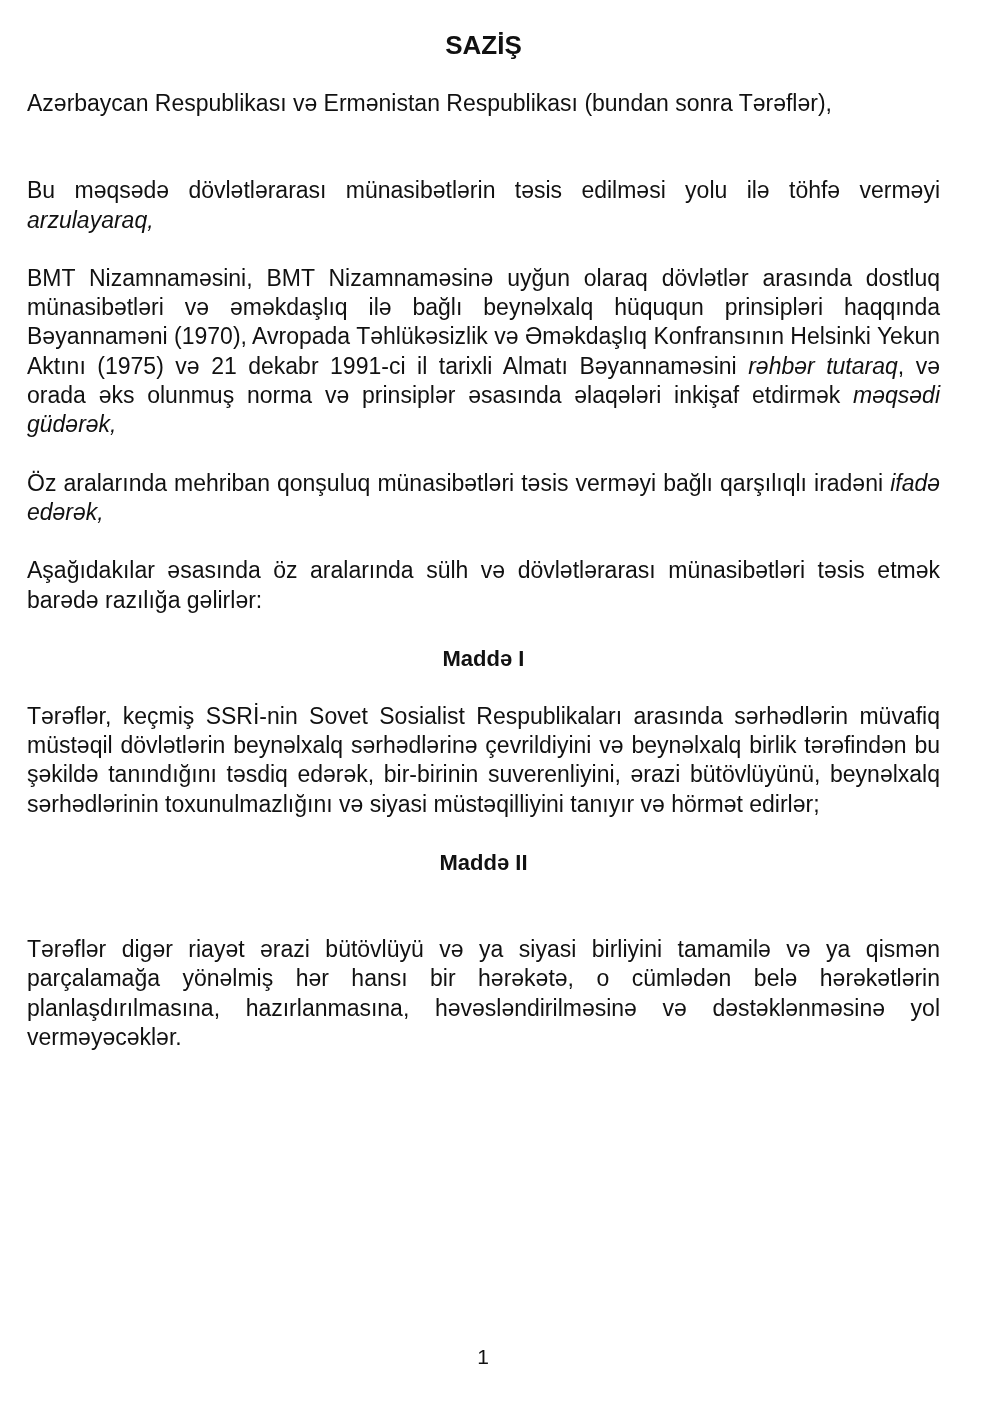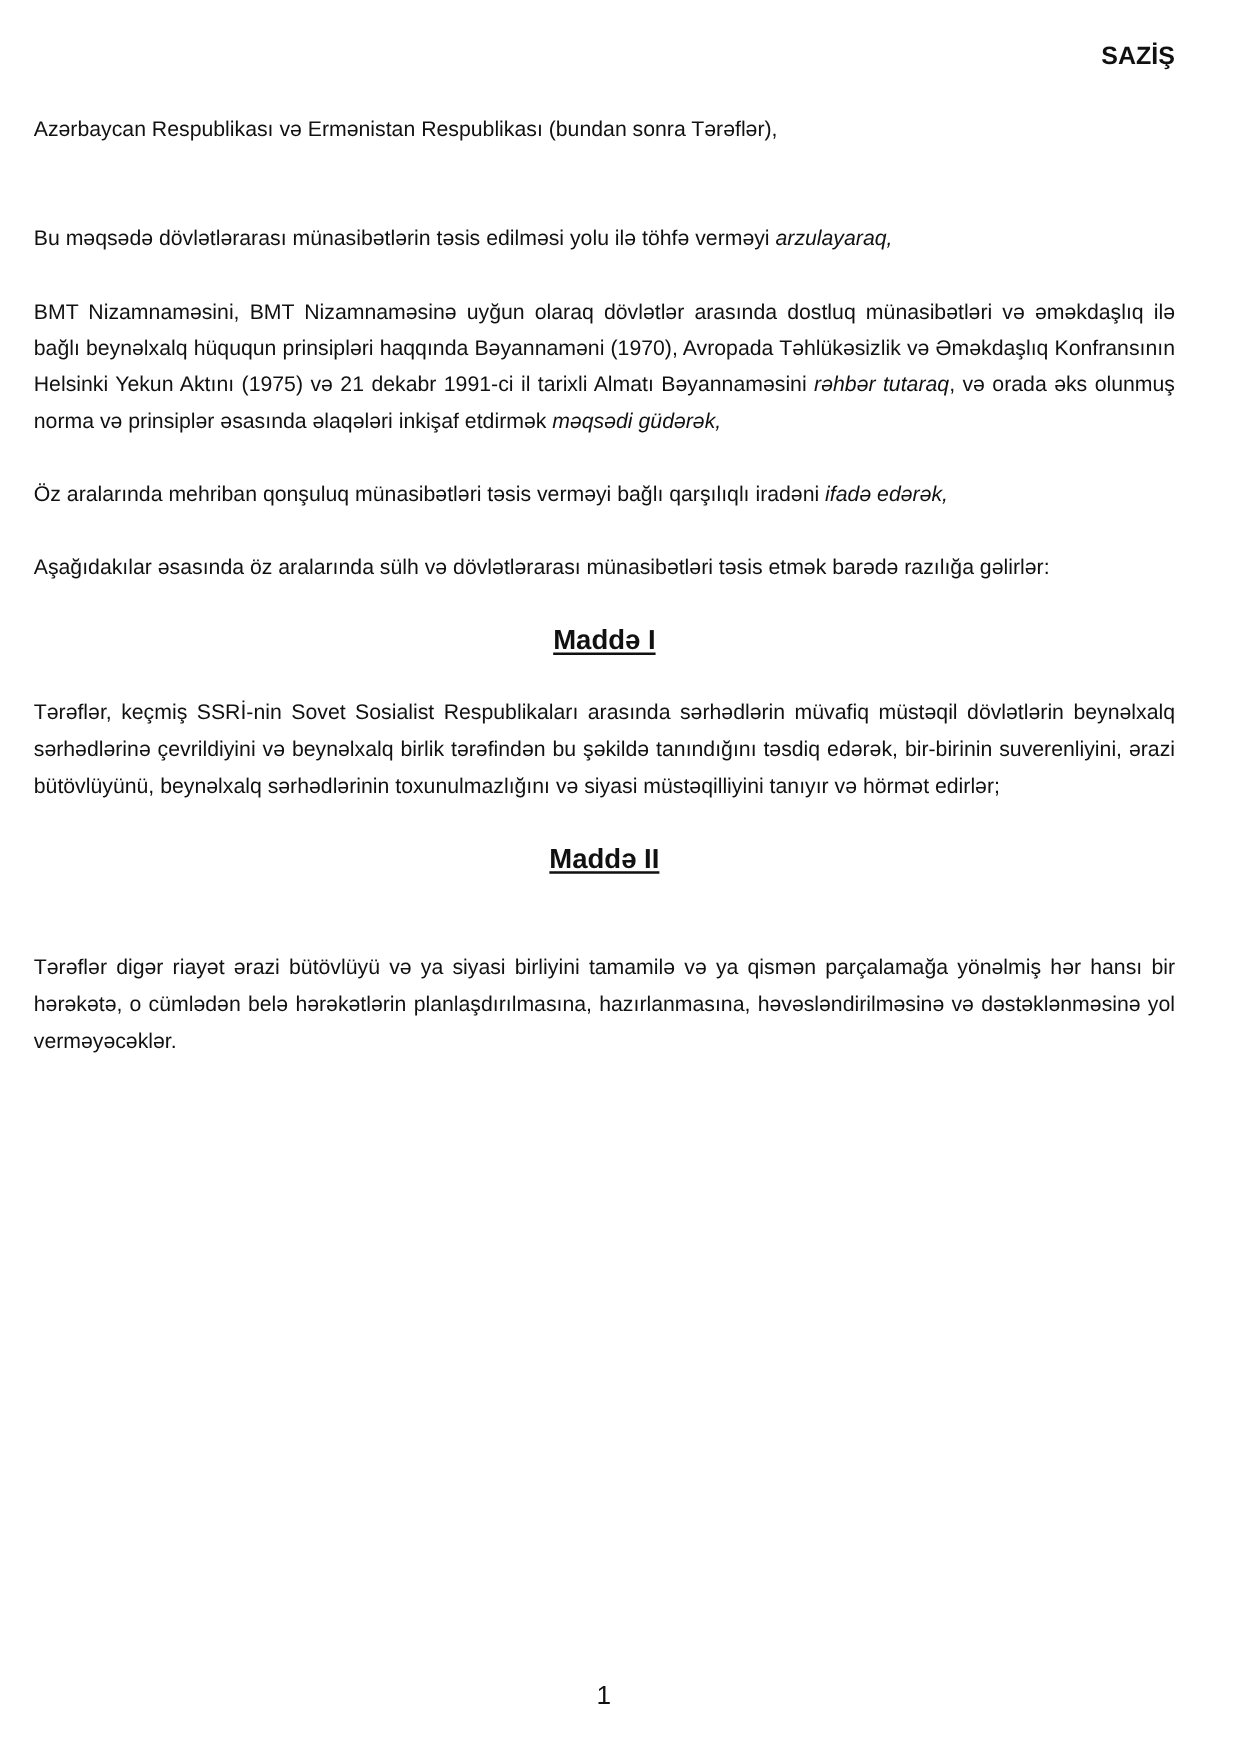--- a/index.html
+++ b/index.html
@@ -24,43 +24,42 @@
     .title {
       margin: 8px 0 0 0;
       text-align: center;
       font-weight: bold;
       font-size: 22px;
       line-height: 29px;
       letter-spacing: -0.1px;
     }
     .subtitle {
       margin: 31px 0 0 0;
-      text-align: right;
+      text-align: center;
       font-weight: bold;
-      font-size: 20px;
+      font-size: 26px;
       line-height: 29px;
     }
     p.para {
       margin: 0;
-      font-size: 17px;
+      font-size: 23px;
       line-height: 29.3px;
       text-align: justify;
       text-align-last: left;
     }
     p.para em { font-style: italic; }
     .gap { height: 29px; }
     .article-heading {
       margin: 0;
       text-align: center;
       font-weight: bold;
       font-size: 22px;
       line-height: 29px;
     }
     .article-heading span {
-      text-decoration: underline;
       text-underline-offset: 3px;
       text-decoration-thickness: 2px;
       margin-top: 16px;
     }
     .page-number {
       position: absolute;
       left: 0;
       width: 966px;
       top: 1345px;
       text-align: center;

